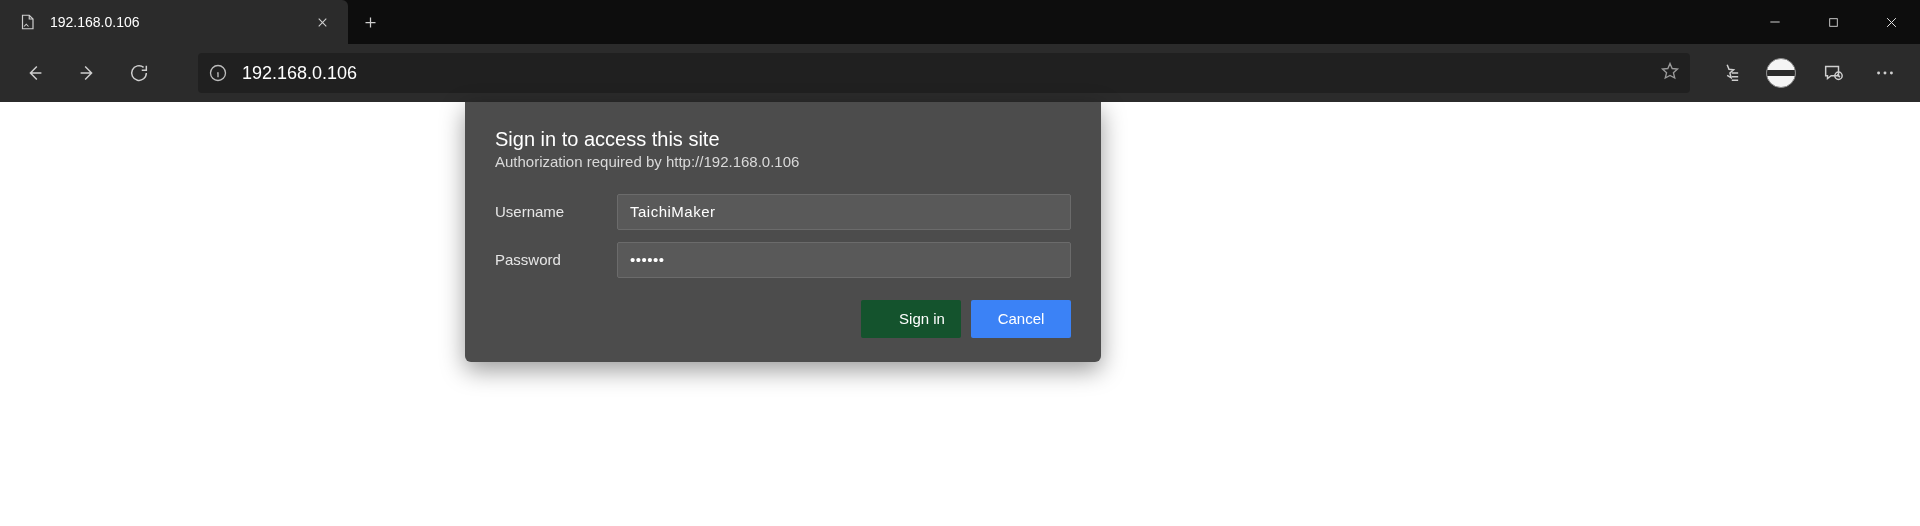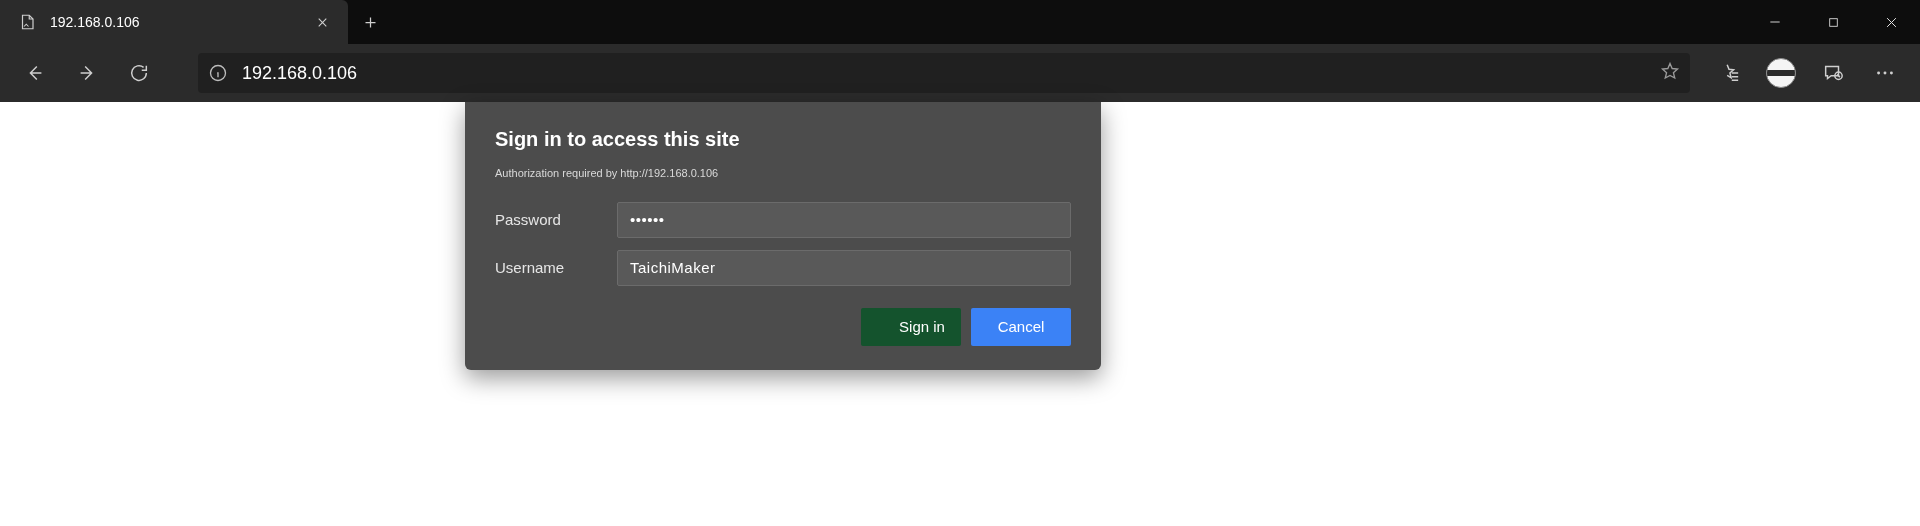--- a/index.html
+++ b/index.html
@@ -23,22 +23,22 @@
     .url-text { flex: 1; color: #ffffff; font-size: 18px; background: transparent; border: none; outline: none; }
     .star-icon { color: #9a9a9a; cursor: pointer; }
 
     .toolbar-icon { width: 46px; height: 46px; display: flex; align-items: center; justify-content: center; color: #cfcfcf; border-radius: 4px; cursor: pointer; }
     .avatar { width: 30px; height: 30px; border-radius: 50%; background: #f5f5f5; border: 1px solid #888; position: relative; overflow: hidden; }
     .avatar::after { content:''; position:absolute; top:11px; left:-2px; width:34px; height:6px; background:#2b2b2b; }
 
     .content { position: relative; background: #ffffff; height: calc(526px - 44px - 58px); }
 
     .auth-dialog { position: absolute; left: 465px; top: 0; width: 636px; background: #4c4c4c; border-radius: 0 0 6px 6px; padding: 26px 30px 24px 30px; box-shadow: 0 8px 24px rgba(0,0,0,0.4); }
-    .auth-title { color: #ffffff; font-size: 20px; font-weight: 700; margin-bottom: 14px; }
-    .auth-line1, .auth-line2 { color: #d9d9d9; font-size: 11px; line-height: 1.5; }
+    .auth-title { color: #ffffff; font-size: 20px; font-weight: 400; }
+    .auth-line1, .auth-line2 { color: #d9d9d9; font-size: 15px; line-height: 1.5; }
     .form-rows { margin-top: 20px; }
     .form-row { display: flex; align-items: center; margin-bottom: 12px; }
     .form-label { width: 122px; color: #e6e6e6; font-size: 15px; }
     .form-input { flex: 1; height: 36px; background: #595959; border: 1px solid #6b6b6b; color: #ffffff; font-size: 15px; padding: 0 12px; border-radius: 2px; outline: none; letter-spacing: 0.5px; }
     .dialog-buttons { display: flex; justify-content: flex-end; gap: 10px; margin-top: 22px; }
     .btn { min-width: 100px; height: 38px; border: none; font-size: 15px; border-radius: 2px; cursor: pointer; }
     .btn-primary { background: #14532d; color: #ffffff; padding-left: 22px; }
     .btn-secondary { background: #3b82f6; color: #ffffff; }
   </style>
 </head>
@@ -142,26 +142,26 @@
       </svg>
   </div>
 </div>
 
 <div class="content">
   <div class="auth-dialog">
     <div class="auth-title">Sign in to access this site</div>
     <div class="auth-line1">Authorization required by http://192.168.0.106</div>
     <div class="form-rows">
       <div class="form-row">
+        <div class="form-label">Username</div>
+        <input type="text" class="form-input" value="TaichiMaker" style="">
+      </div>
+      <div class="form-row">
         <div class="form-label">Password</div>
         <input type="text" class="form-input" value="••••••" style="">
-      </div>
-      <div class="form-row">
-        <div class="form-label">Username</div>
-        <input type="text" class="form-input" value="TaichiMaker" style="">
       </div>
     </div>
     <div class="dialog-buttons">
       <button class="btn btn-primary">Sign in</button>
       <button class="btn btn-secondary">Cancel</button>
     </div>
   </div>
 </div>
 
 </body></html>

